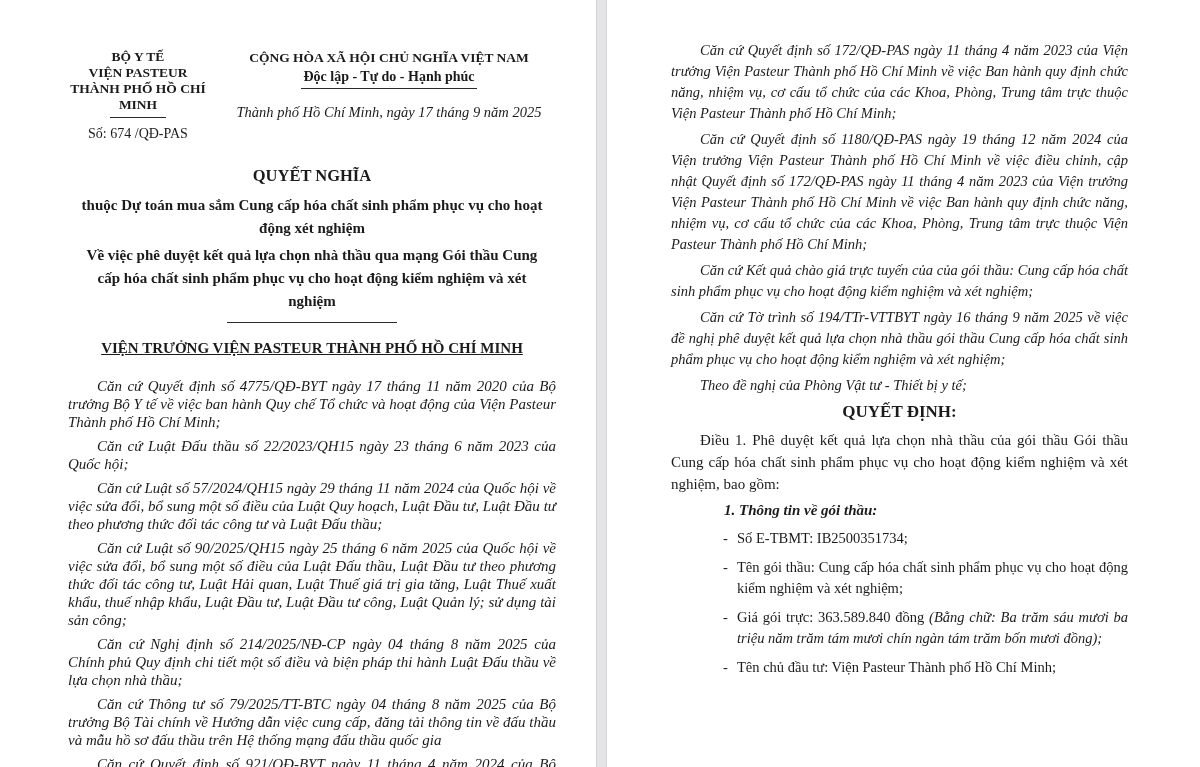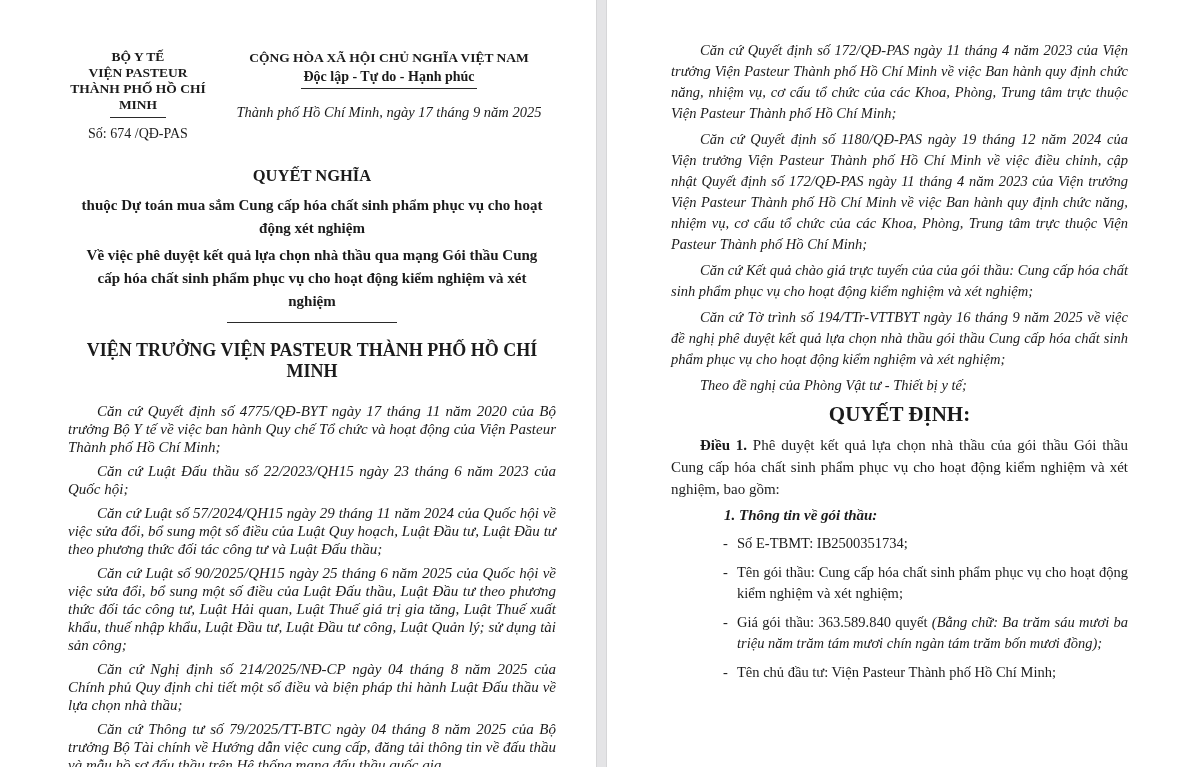--- a/index.html
+++ b/index.html
@@ -26,32 +26,32 @@
                          border-bottom: 1.2px solid #2a2a2a; padding: 0 2px 2px; }
   .place-date { font-style: italic; font-size: 14.5px; margin-top: 15px; }
 
   
   .title-block { margin-top: 22px; text-align: center; }
   .doc-heading { font-weight: bold; font-size: 16.5px; line-height: 22px; }
   .doc-subject { font-weight: bold; font-size: 15px; line-height: 23px; padding: 0 10px; margin-top: 4px; }
   .doc-subject.second { margin-top: 7px; }
   .rule-title { width: 170px; border-top: 1.2px solid #2a2a2a; margin: 9px auto 0; }
 
-  .authority { font-weight: bold; font-size: 18px; text-align: center; margin-top: 17px; }
+  .authority { font-weight: bold; font-size: 15px; text-align: center; margin-top: 17px; text-decoration: underline; }
 
   
   .cite { font-style: italic; text-align: justify; }
   .page-left .cite { font-size: 15px; line-height: 18px; text-indent: 29px; margin-bottom: 6px; }
   .page-left .cite.first { margin-top: 20px; }
   .page-right .cite { font-size: 14.5px; line-height: 21px; text-indent: 29px; margin-bottom: 5px; }
 
   
-  .decision-heading { font-weight: bold; font-size: 21px; text-align: center; margin: 6px 0 7px; }
+  .decision-heading { font-weight: bold; font-size: 17px; text-align: center; margin: 6px 0 7px; }
   .article { font-size: 15px; line-height: 22px; text-align: justify; text-indent: 29px; margin-bottom: 5px; }
-  .article .b { font-weight: bold; }
+  .article .b { font-weight: normal; }
   .section-heading { font-weight: bold; font-style: italic; font-size: 15px; line-height: 21px;
                      padding-left: 53px; margin-bottom: 7px; }
   .bullet { position: relative; font-size: 14.5px; line-height: 21px; text-align: justify;
             padding-left: 66px; margin-bottom: 8px; }
   .bullet .dash { position: absolute; left: 52px; top: 0; }
   .bullet .it { font-style: italic; }
 </style>
 </head>
 <body>
 
@@ -105,18 +105,18 @@
     <p class="cite">Theo đề nghị của Phòng Vật tư - Thiết bị y tế;</p>
 
     <div class="decision-heading">QUYẾT ĐỊNH:</div>
 
     <p class="article"><span class="b">Điều 1.</span><span> Phê duyệt kết quả lựa chọn nhà thầu của gói thầu Gói thầu Cung cấp hóa chất sinh phẩm phục vụ cho hoạt động kiểm nghiệm và xét nghiệm, bao gồm:</span></p>
 
     <div class="section-heading">1. Thông tin về gói thầu:</div>
 
     <div class="bullet"><span class="dash">-</span><span>Số E-TBMT: IB2500351734;</span><span class="it"></span></div>
     <div class="bullet"><span class="dash">-</span><span>Tên gói thầu: Cung cấp hóa chất sinh phẩm phục vụ cho hoạt động kiểm nghiệm và xét nghiệm;</span><span class="it"></span></div>
-    <div class="bullet"><span class="dash">-</span><span>Giá gói thầu: 363.589.840 quyết </span><span class="it">(Bằng chữ: Ba trăm sáu mươi ba triệu năm trăm tám mươi chín ngàn tám trăm bốn mươi đồng);</span></div>
+    <div class="bullet"><span class="dash">-</span><span>Giá gói trực: 363.589.840 đồng </span><span class="it">(Bằng chữ: Ba trăm sáu mươi ba triệu năm trăm tám mươi chín ngàn tám trăm bốn mươi đồng);</span></div>
     <div class="bullet"><span class="dash">-</span><span>Tên chủ đầu tư: Viện Pasteur Thành phố Hồ Chí Minh;</span><span class="it"></span></div>
 
   </div>
 
 </div>
 
 </body></html>

